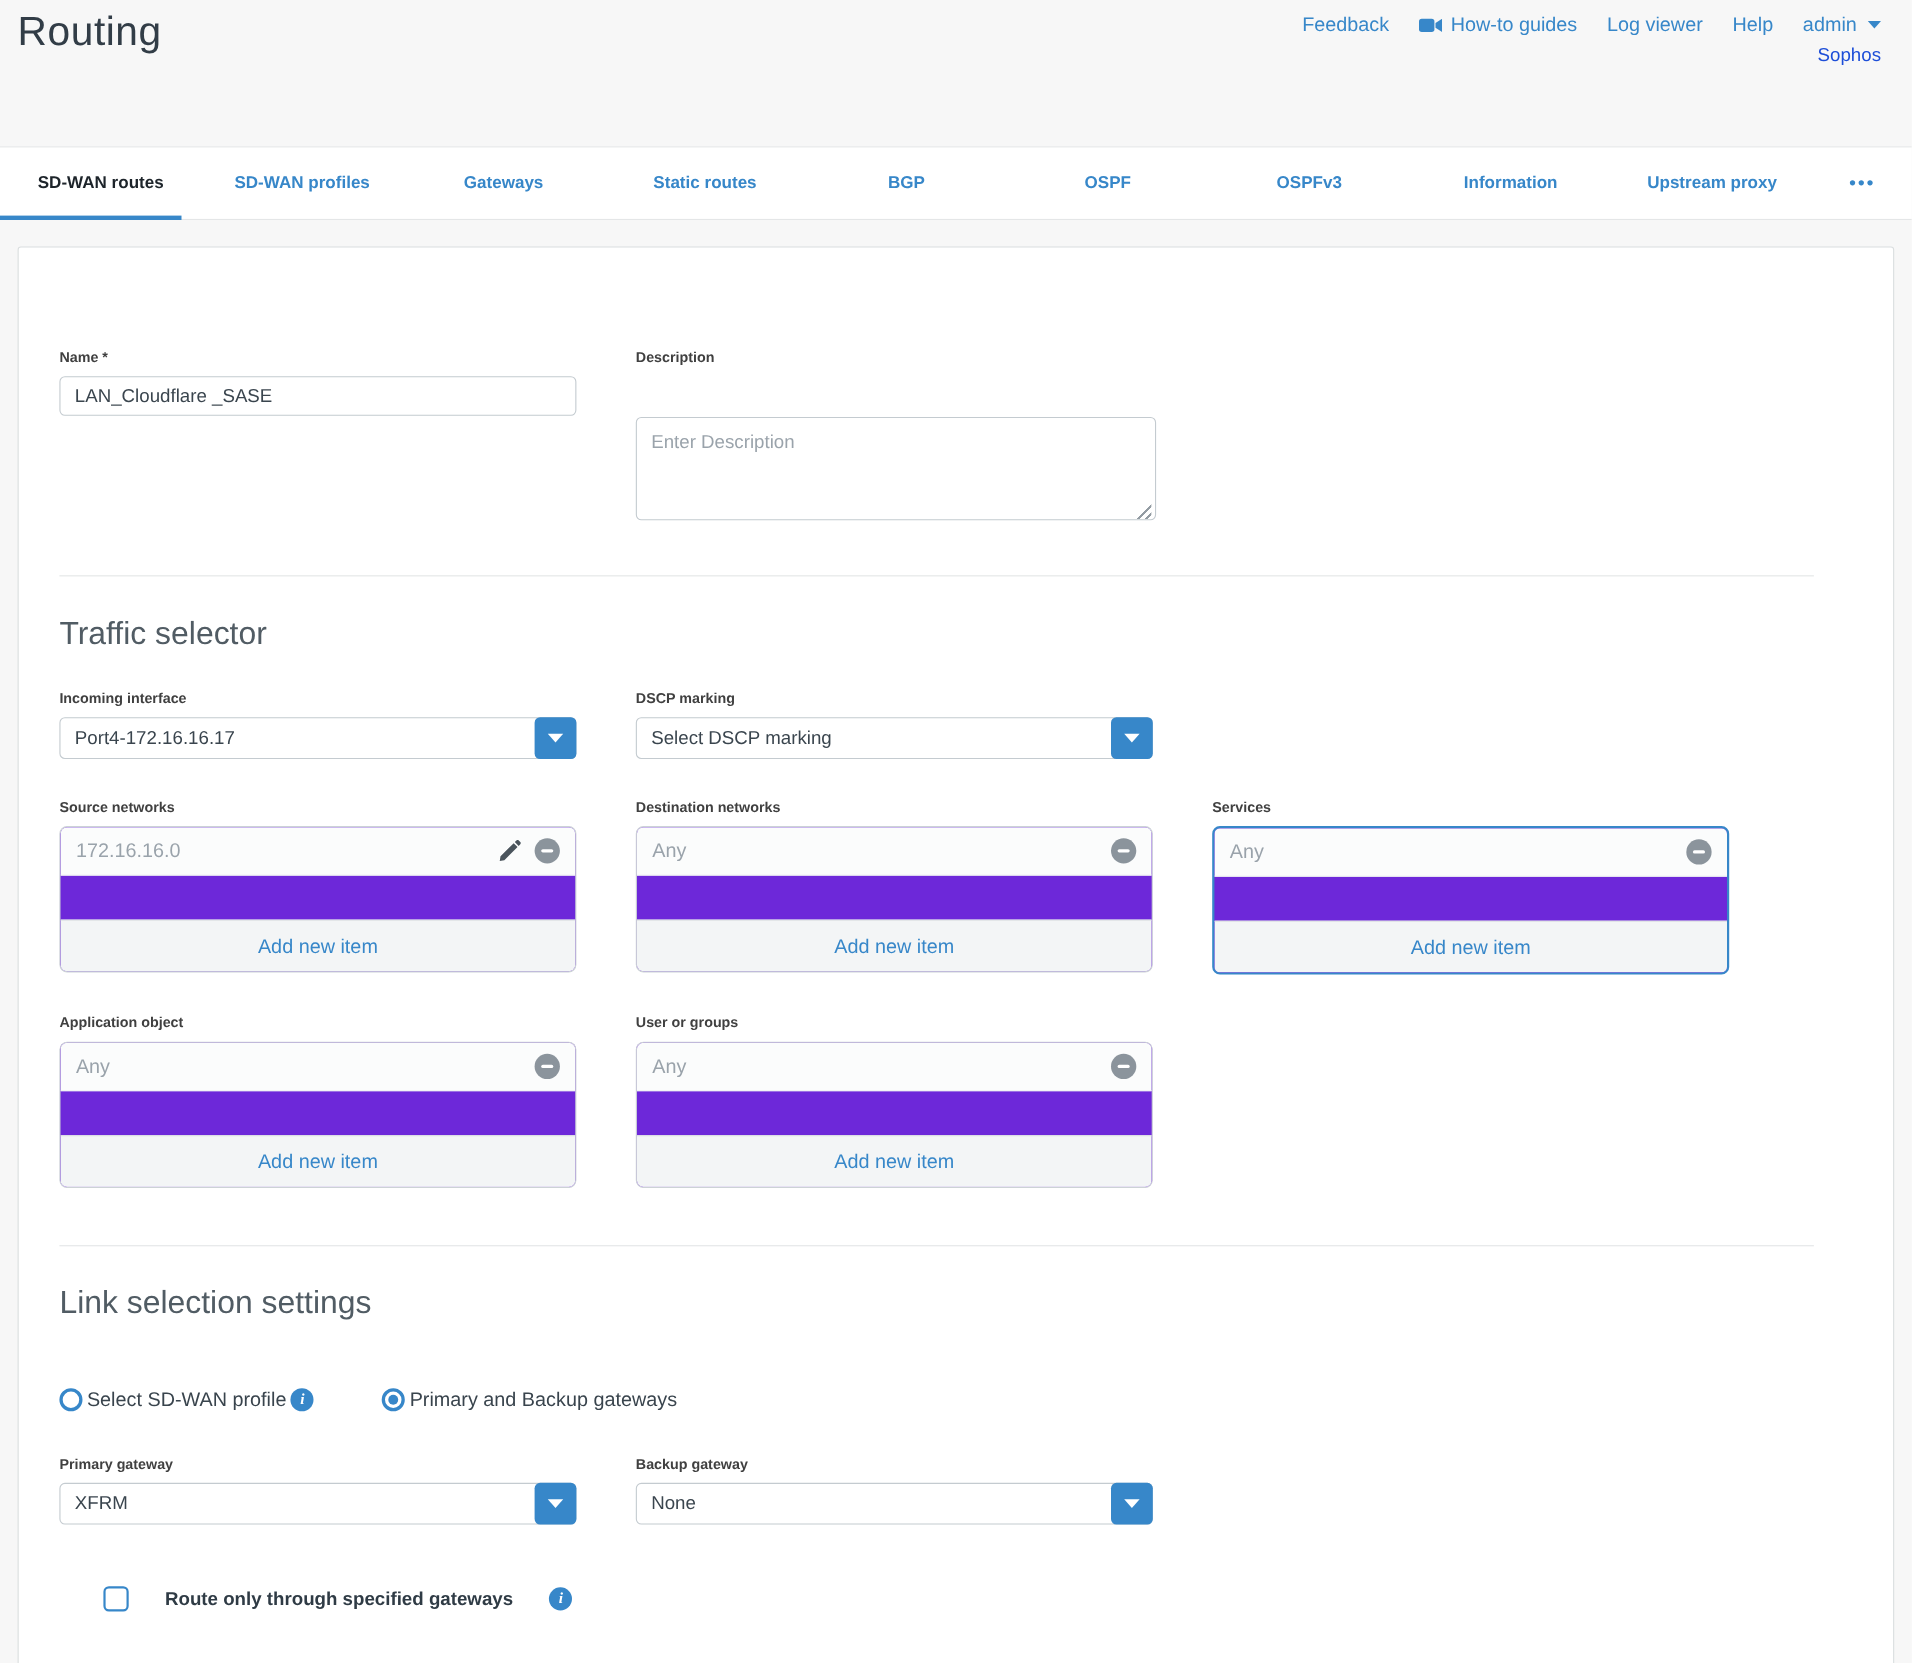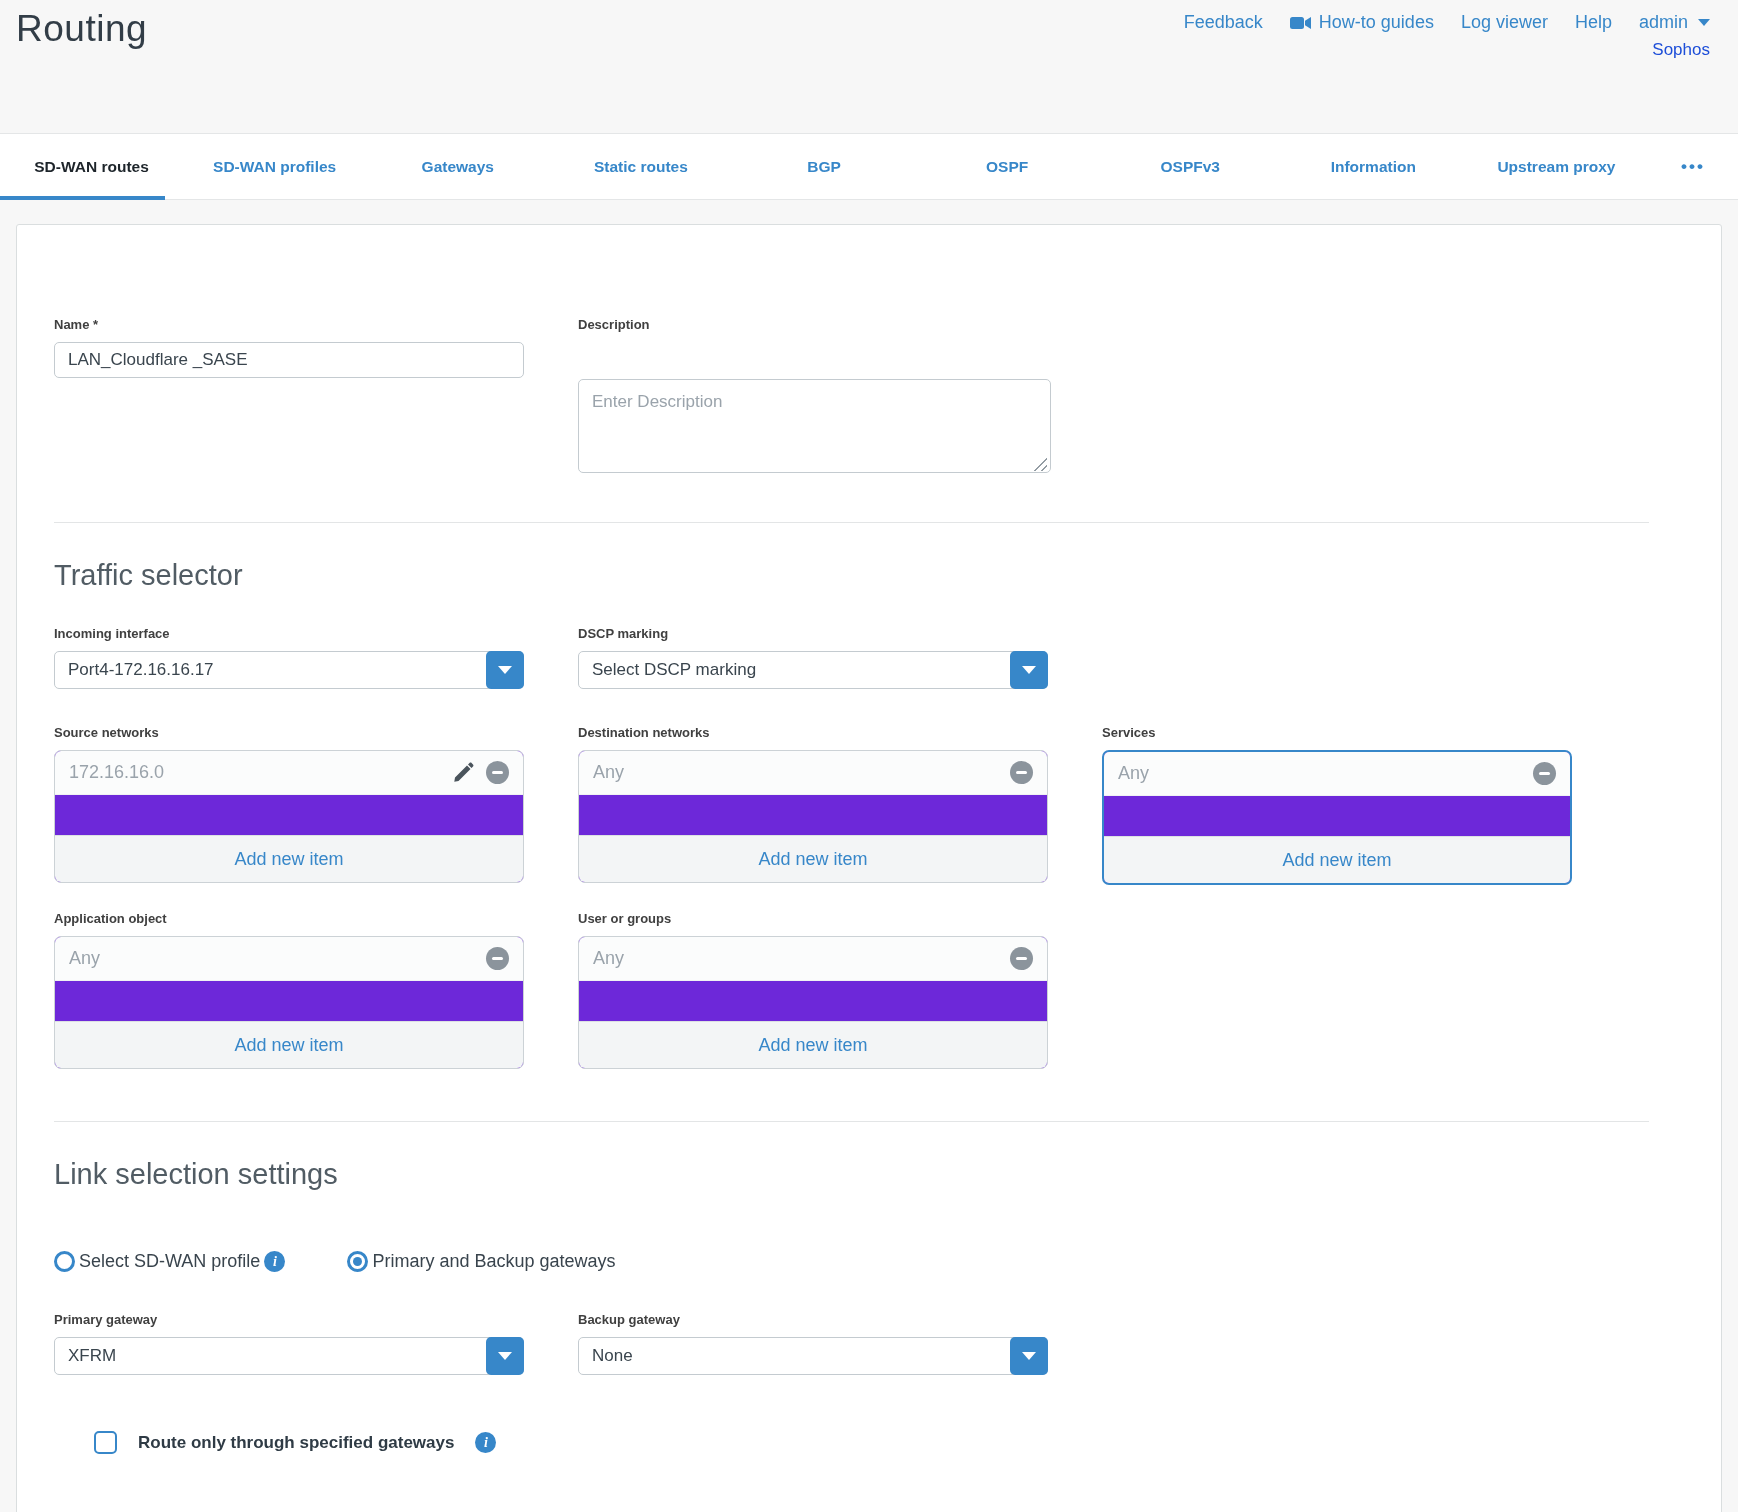--- a/index.html
+++ b/index.html
@@ -123,21 +123,21 @@
     display: flex; align-items: center; justify-content: center;
   }
   .radio.checked::after { content: ""; width: 9px; height: 9px; border-radius: 50%; background: #3787c9; }
   .radio-label { font-size: 18px; color: #39444d; }
   .info-icon {
     width: 21px; height: 21px; border-radius: 50%; background: #3787c9;
     color: #fff; font-size: 14px; font-weight: 700; font-family: "Liberation Serif", serif;
     display: inline-flex; align-items: center; justify-content: center; font-style: italic;
     flex: 0 0 auto; cursor: pointer;
   }
-  .checkbox-row { display: flex; align-items: center; gap: 21px; margin-top: 56px; padding-left: 40px; }
+  .checkbox-row { display: flex; align-items: center; gap: 33px; margin-top: 56px; padding-left: 40px; }
   .checkbox {
     width: 23px; height: 23px; border: 2px solid #3787c9; border-radius: 5px;
     background: #fff; cursor: pointer; flex: 0 0 auto;
   }
   .checkbox-label { font-size: 17px; font-weight: 700; color: #2f3b45; }
   .cam-icon { display: inline-flex; }
 </style>
 </head>
 <body>
 
@@ -271,21 +271,21 @@
             <span class="item-icons">
               <button class="minus-btn"></button>
             </span>
           </div>
         </div>
         <div class="box-footer">Add new item</div>
       </div>
     </div>
   </div>
 
-  <div class="row" style="margin-top:26px;">
+  <div class="row" style="margin-top:36px;">
     <div class="col">
       <div class="field-label">Application object</div>
       <div class="net-box">
         <div class="box-items">
           <div class="box-item">
             <span>Any</span>
             <span class="item-icons">
               <button class="minus-btn"></button>
             </span>
           </div>

